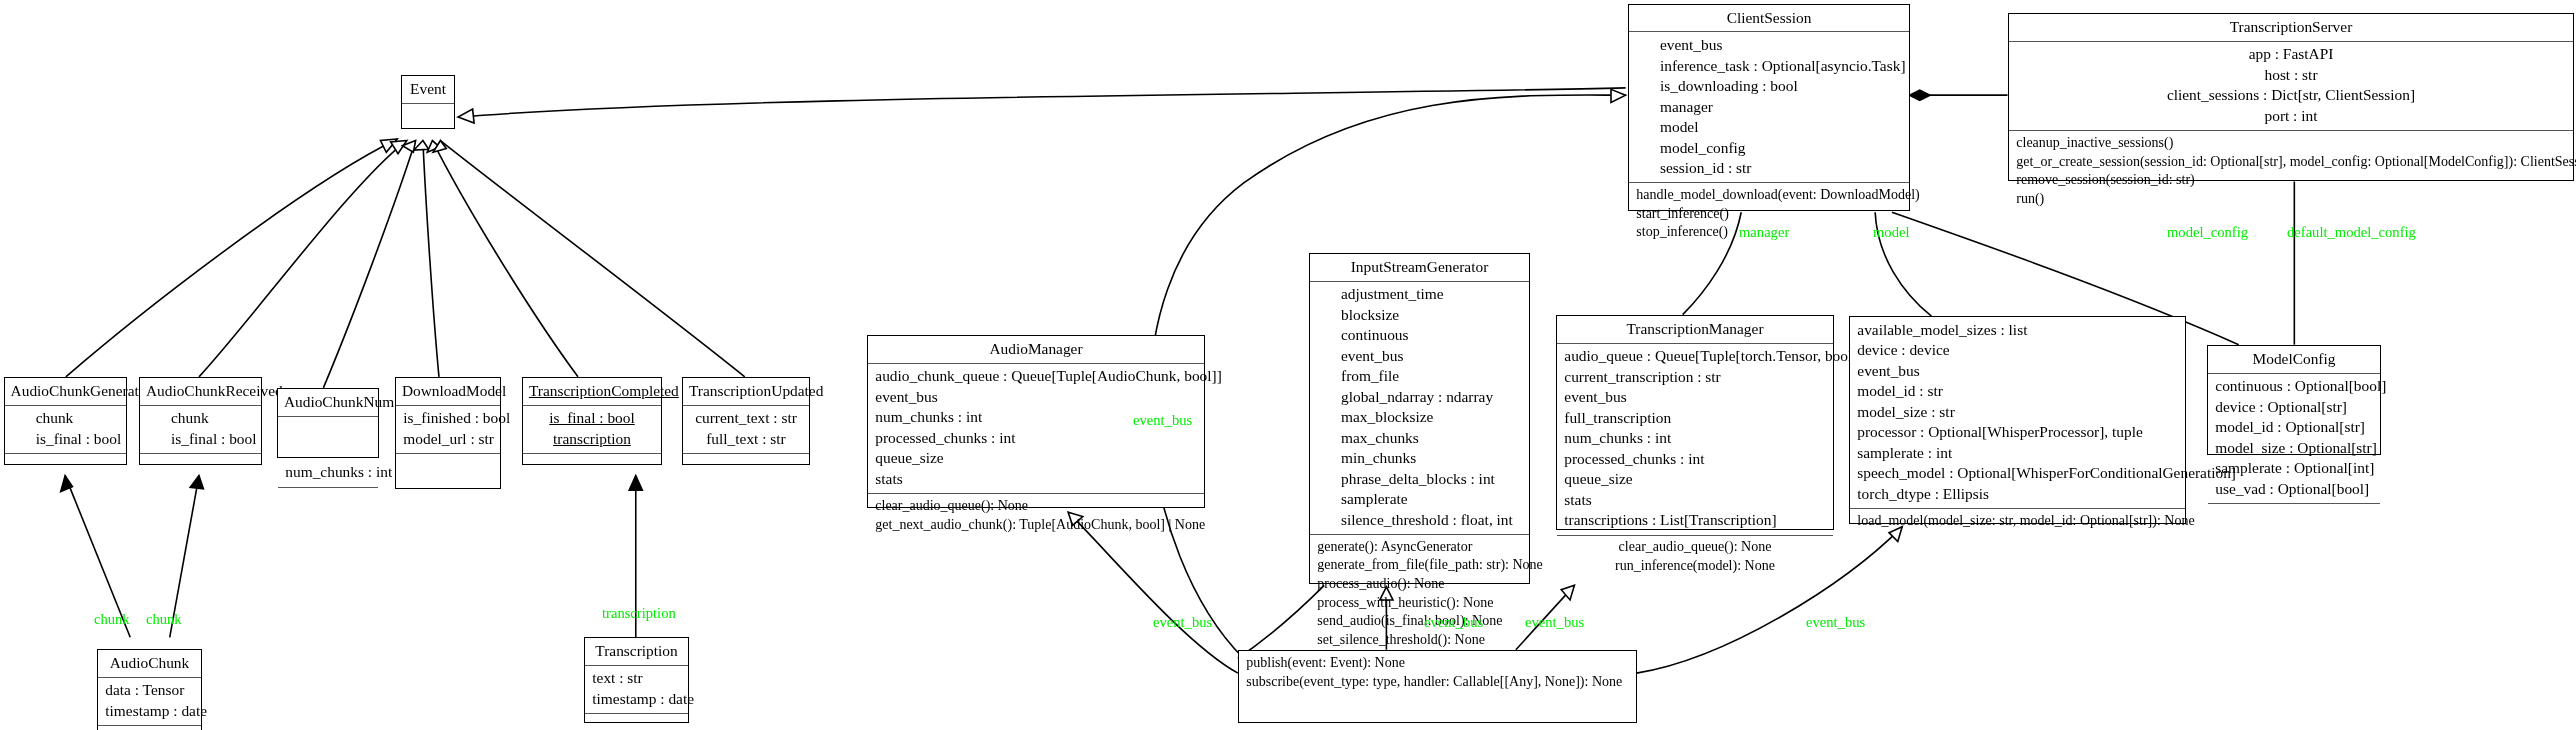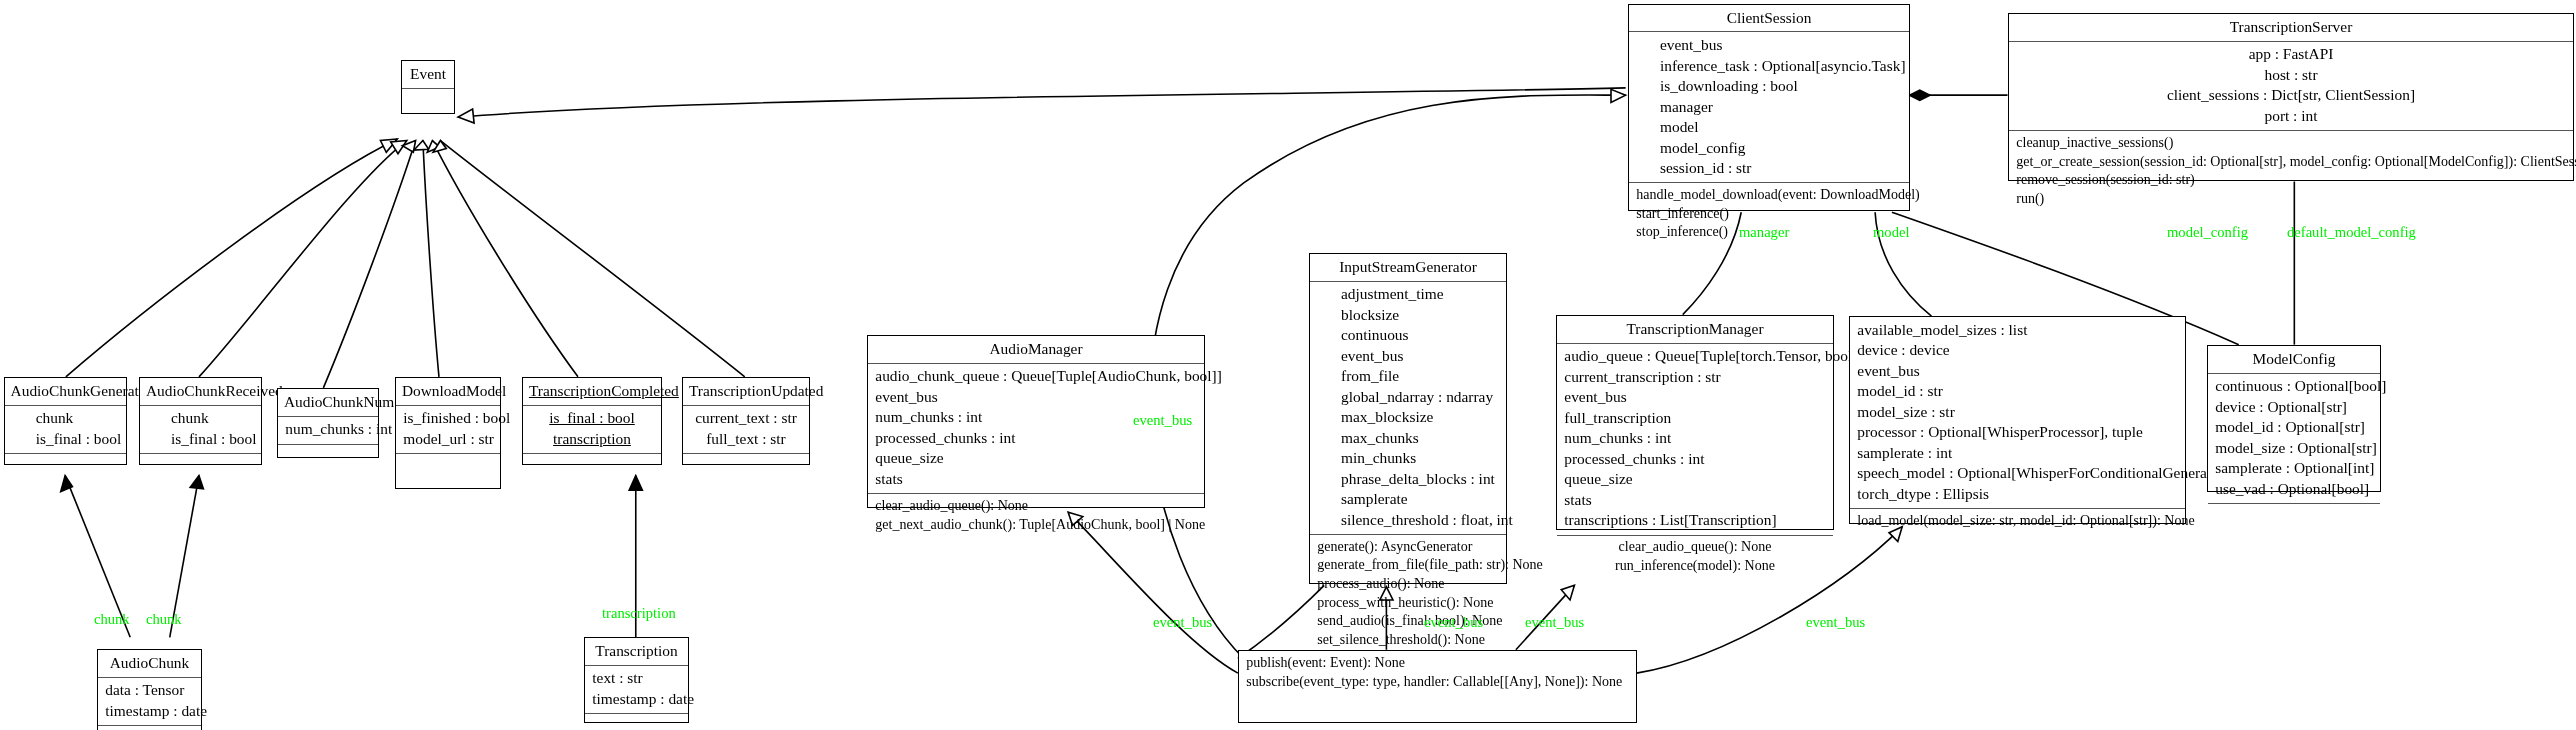--- a/index.html
+++ b/index.html
@@ -176,21 +176,21 @@
       <line x1="2744" y1="130" x2="2625" y2="130"></line>
       <polygon class="solid" points="2610,130 2624,123 2638,130 2624,137"></polygon>
     </g>
 
     <g>
       <path d="M 1692 900 C 1750 860 1790 820 1810 800"></path>
     </g>
 
   </svg>
 
-  <div class="umlclass" style="left:401px; top:60px; width:54px; height:54px;">
+  <div class="umlclass" style="left:401px; top:75px; width:54px; height:54px;">
     <div class="cls-title">Event</div>
     <div class="cls-methods empty"></div>
   </div>
 
   <div class="umlclass" style="left:3.7px; top:377px; width:123px; height:88px;">
     <div class="cls-title">AudioChunkGenerated</div>
     <div class="cls-attrs indented">
       <div>chunk</div>
       <div>is_final : bool</div>
     </div>
@@ -199,21 +199,21 @@
 
   <div class="umlclass" style="left:139px; top:377px; width:123px; height:88px;">
     <div class="cls-title">AudioChunkReceived</div>
     <div class="cls-attrs indented">
       <div>chunk</div>
       <div>is_final : bool</div>
     </div>
     <div class="cls-methods empty"></div>
   </div>
 
-  <div class="umlclass" style="left:277px; top:388px; width:102px; height:70px;">
+  <div class="umlclass" style="left:277px; top:388px; width:102px; height:70px;gap:43px;">
     <div class="cls-title">AudioChunkNum</div>
     <div class="cls-attrs centered">
       <div>num_chunks : int</div>
     </div>
     <div class="cls-methods empty"></div>
   </div>
 
   <div class="umlclass" style="left:395px; top:377px; width:106px; height:112px;font-family:Liberation Serif, serif;">
     <div class="cls-title">DownloadModel</div>
     <div class="cls-attrs">
@@ -268,21 +268,21 @@
       <div>processed_chunks : int</div>
       <div>queue_size</div>
       <div>stats</div>
     </div>
     <div class="cls-methods">
       <div>clear_audio_queue(): None</div>
       <div>get_next_audio_chunk(): Tuple[AudioChunk, bool] | None</div>
     </div>
   </div>
 
-  <div class="umlclass" style="left:1309px; top:253px; width:198px; height:331px;">
+  <div class="umlclass" style="left:1309px; top:253px; width:221px; height:331px;">
     <div class="cls-title">InputStreamGenerator</div>
     <div class="cls-attrs indented">
       <div>adjustment_time</div>
       <div>blocksize</div>
       <div>continuous</div>
       <div>event_bus</div>
       <div>from_file</div>
       <div>global_ndarray : ndarray</div>
       <div>max_blocksize</div>
       <div>max_chunks</div>
@@ -330,21 +330,21 @@
       <div>processor : Optional[WhisperProcessor], tuple</div>
       <div>samplerate : int</div>
       <div>speech_model : Optional[WhisperForConditionalGeneration]</div>
       <div>torch_dtype : Ellipsis</div>
     </div>
     <div class="cls-methods centered">
       <div>load_model(model_size: str, model_id: Optional[str]): None</div>
     </div>
   </div>
 
-  <div class="umlclass" style="left:2207px; top:345px; width:174px; height:147px;">
+  <div class="umlclass" style="left:2207px; top:345px; width:174px; height:110px;">
     <div class="cls-title">ModelConfig</div>
     <div class="cls-attrs">
       <div>continuous : Optional[bool]</div>
       <div>device : Optional[str]</div>
       <div>model_id : Optional[str]</div>
       <div>model_size : Optional[str]</div>
       <div>samplerate : Optional[int]</div>
       <div>use_vad : Optional[bool]</div>
     </div>
     <div class="cls-methods empty"></div>

